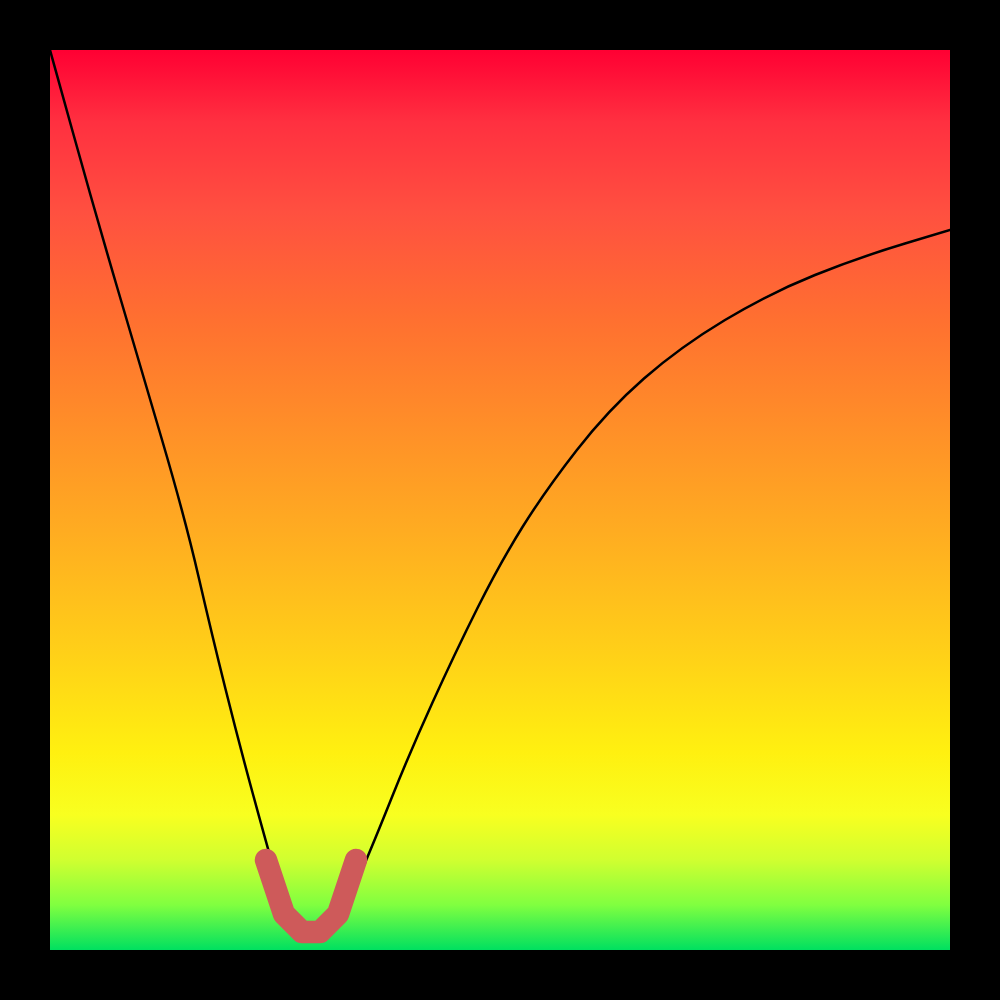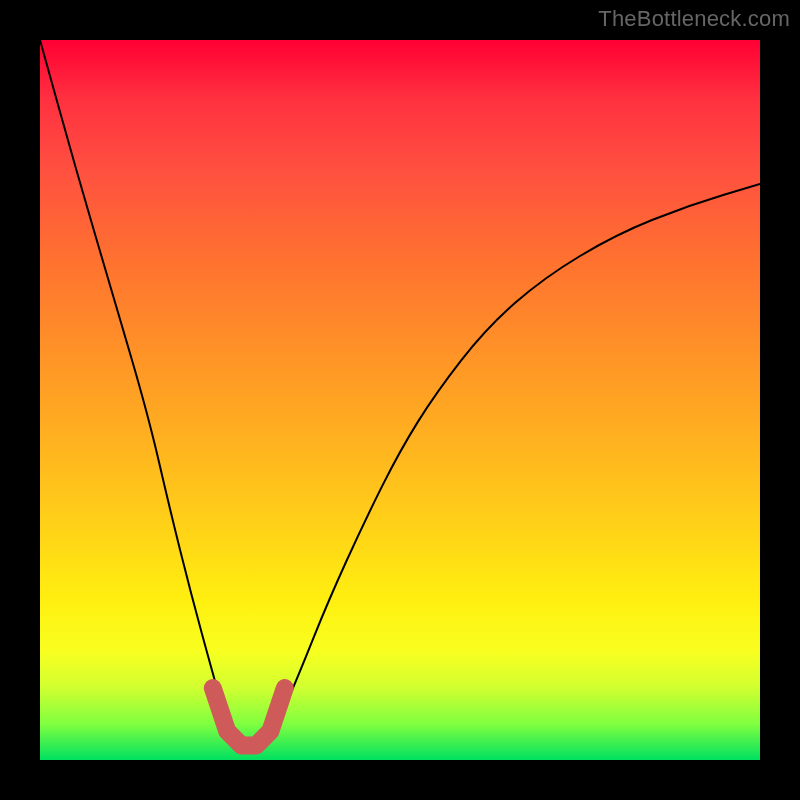--- a/index.html
+++ b/index.html
@@ -51,21 +51,20 @@
     position: absolute;
     inset: 0;
     width: 720px;
     height: 720px;
   }
 </style>
 </head>
 <body>
 
 <div class="outer">
-  <div class="attribution">TheBottleneck.com</div>
 
   <div class="plot">
     <svg class="curve" viewBox="0 0 720 720" preserveAspectRatio="none">
       <path id="curve-path" fill="none" stroke="#000" stroke-width="2" stroke-linecap="round" stroke-linejoin="round" d="M0.0 0.0 Q 0.0 0.0 18.0 64.8 Q 36.0 129.6 54.0 190.8 Q 72.0 252.0 90.0 313.2 Q 108.0 374.4 118.8 421.2 Q 129.6 468.0 140.4 511.2 Q 151.2 554.4 162.0 594.0 Q 172.8 633.6 180.0 658.8 Q 187.2 684.0 194.4 694.8 Q 201.6 705.6 208.8 705.6 Q 216.0 705.6 226.8 694.8 Q 237.6 684.0 248.4 658.8 Q 259.2 633.6 273.6 597.6 Q 288.0 561.6 306.0 522.0 Q 324.0 482.4 342.0 446.4 Q 360.0 410.4 378.0 381.6 Q 396.0 352.8 421.2 320.4 Q 446.4 288.0 475.2 262.8 Q 504.0 237.6 540.0 216.0 Q 576.0 194.4 612.0 180.0 Q 648.0 165.6 684.0 154.8 L 720.0 144.0"></path>
       <path id="highlight-path" fill="none" stroke="#ce5a5a" stroke-width="18" stroke-linecap="round" stroke-linejoin="round" d="M172.8 648.0 L187.2 691.2 L201.6 705.6 L216.0 705.6 L230.4 691.2 L244.8 648.0"></path>
     </svg>
   </div>
 </div>
 
 </body></html>

